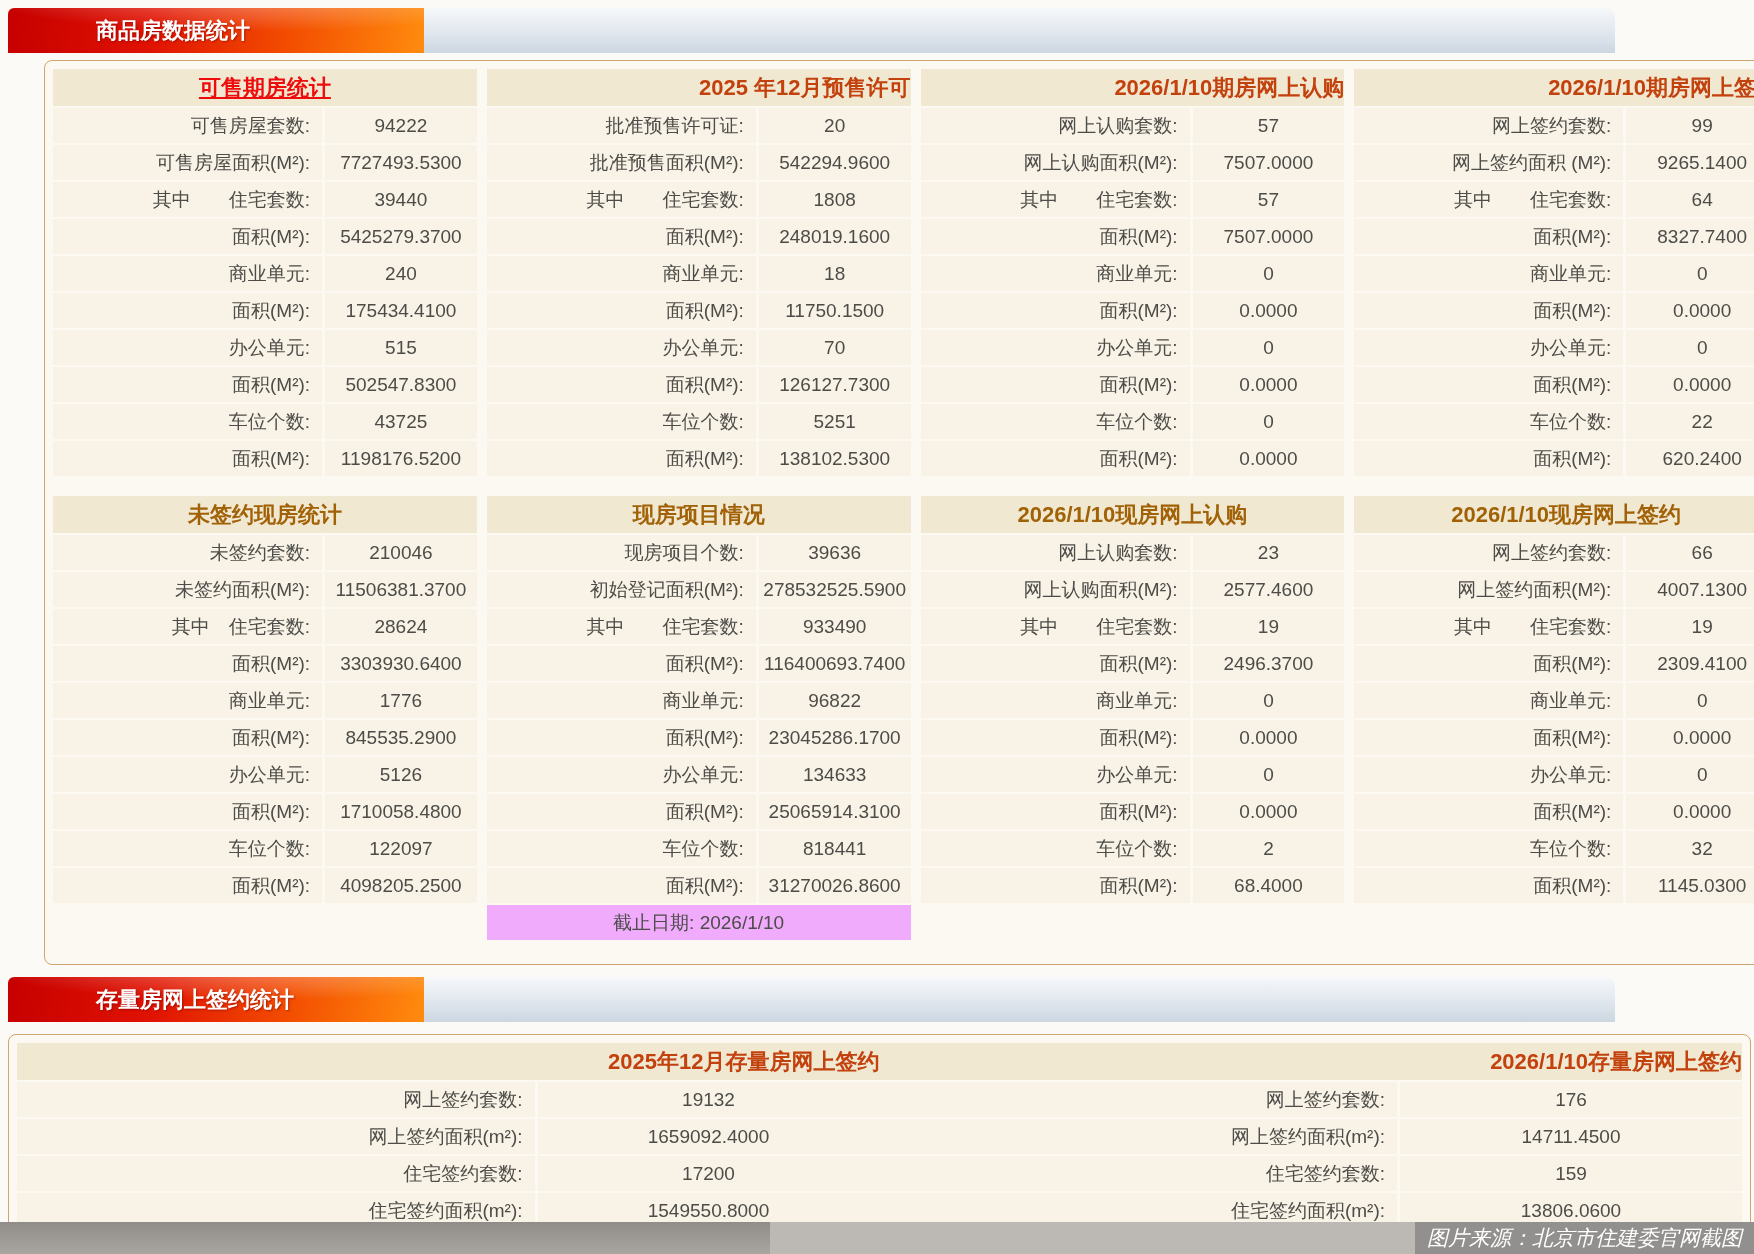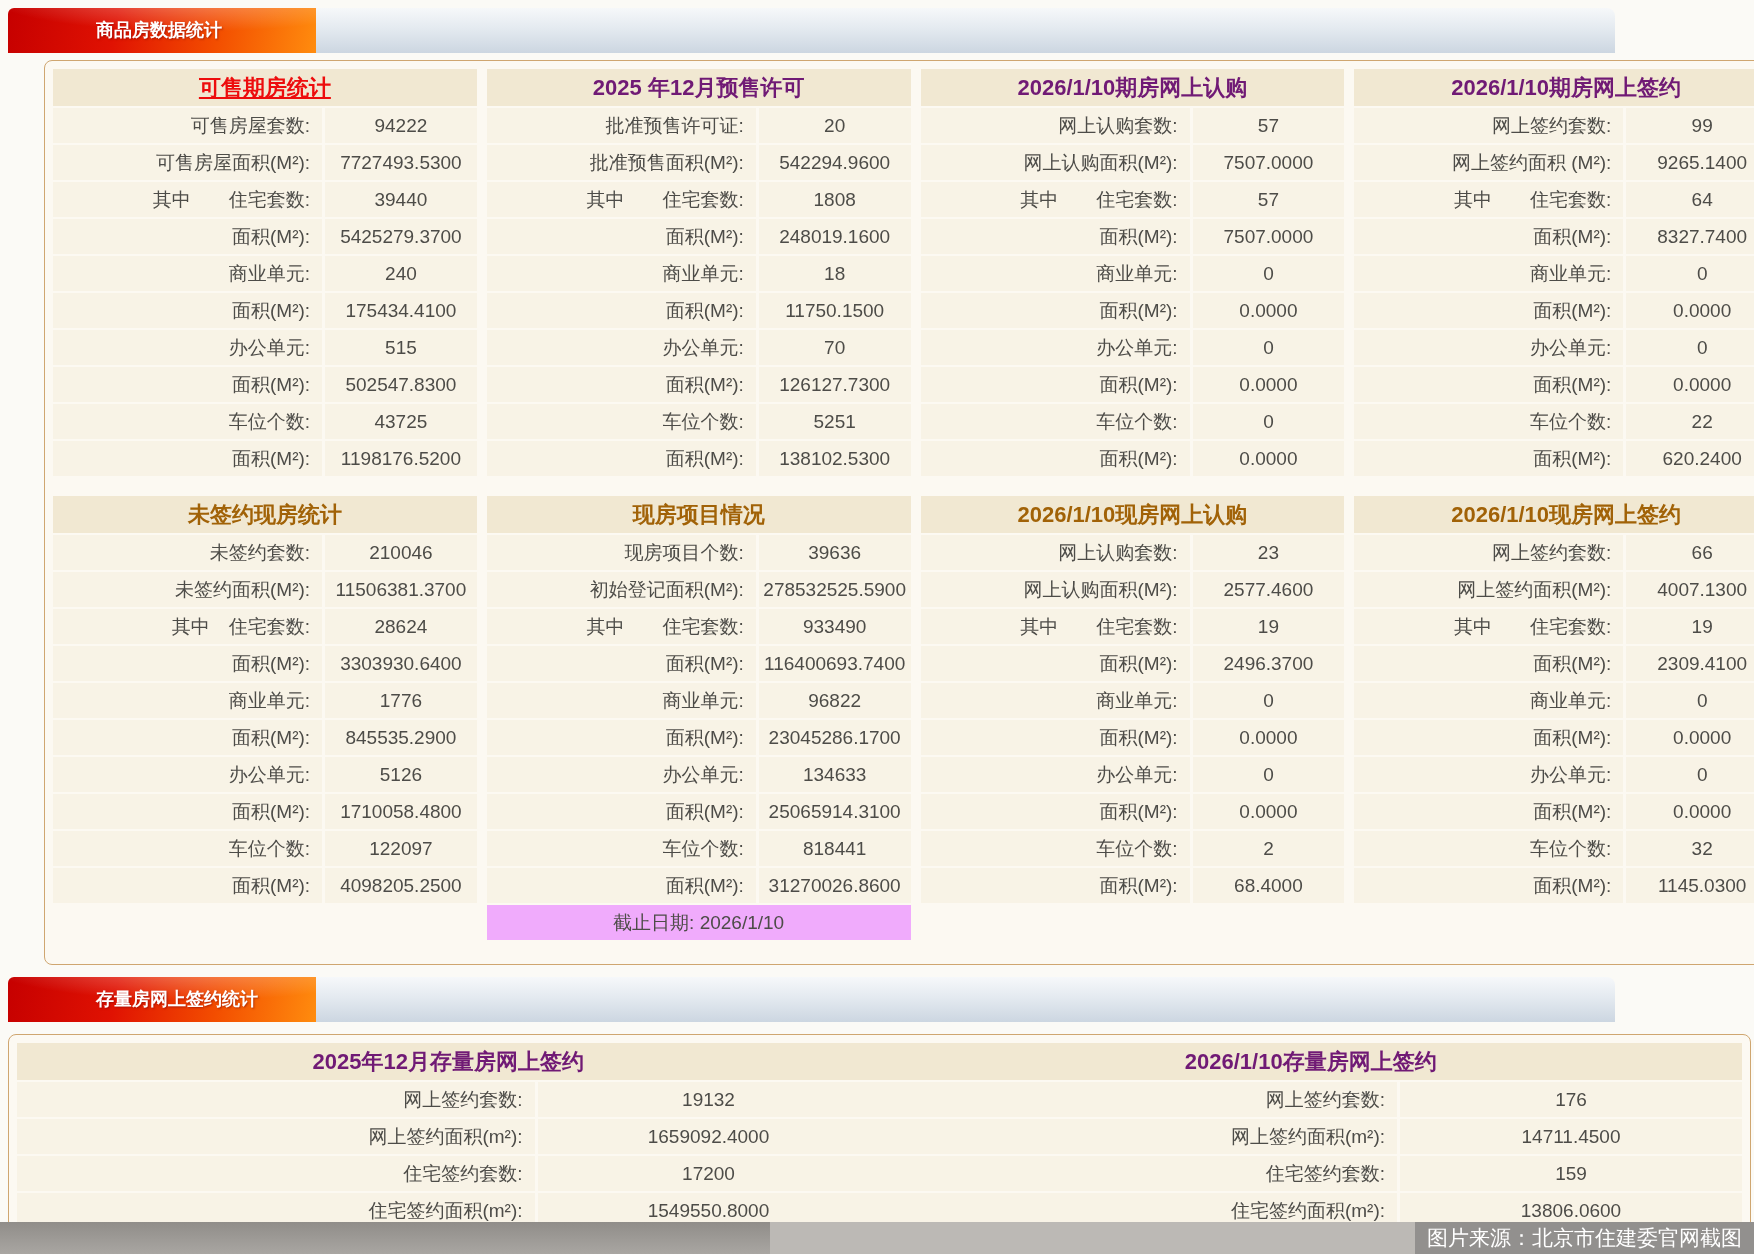--- a/index.html
+++ b/index.html
@@ -4,22 +4,22 @@
 <style>
   html,body{margin:0;padding:0;background:#ffffff;}
   .page{
     position:relative;width:1754px;height:1254px;overflow:hidden;
     background:#fbfaf6;font-family:"Liberation Sans",sans-serif;
   }
   
   .banner{position:absolute;left:8px;width:1607px;height:45px;display:flex;}
   #banner1{top:8px;} #banner2{top:977px;}
   .banner-red{
-    width:308px;position:relative;overflow:hidden;box-sizing:border-box;
-    color:#fff;font-weight:bold;font-size:18px;line-height:45px;padding-left:88px;
+    width:416px;position:relative;overflow:hidden;box-sizing:border-box;
+    color:#fff;font-weight:bold;font-size:22px;line-height:45px;padding-left:88px;
     background:linear-gradient(100deg,#c60000 0%,#e01202 35%,#f34e00 68%,#ff8c0e 100%);
     border-radius:6px 0 0 0;
     text-shadow:1px 1px 2px rgba(120,0,0,.55);
     white-space:nowrap;
   }
   .banner-red::after{
     content:'';position:absolute;left:-15%;top:-130%;width:150%;height:190%;
     background:radial-gradient(ellipse,rgba(255,255,255,.42),rgba(255,255,255,0) 65%);
   }
   .banner-silver{
@@ -33,37 +33,37 @@
   }
   #panel1{top:60px;height:887px;}
   #panel2{top:1034px;height:199px;}
   .grid4{display:grid;grid-template-columns:repeat(4,1fr);gap:4px 10px;align-items:start;margin-left:36px;}
   .grid2{display:grid;grid-template-columns:1fr 1fr;gap:0;align-items:start;}
   
   .stat-title{
     height:37px;line-height:37px;text-align:center;background:#f1e8d2;
     font-size:22px;font-weight:bold;margin-bottom:2px;white-space:nowrap;overflow:hidden;
   }
-  .stat-title.red{color:#701a75;}
+  .stat-title.red{color:#c2410c;text-align:right;}
   .stat-title.blue{color:#a16207;}
   .stat-title.red-underline{color:#ed0d0d;text-decoration:underline;}
   .stat-row{display:flex;column-gap:3px;height:35px;line-height:35px;margin-bottom:2px;
     font-size:19px;color:#4d4c48;}
   .cell{background:#f8f3e6;box-sizing:border-box;white-space:nowrap;overflow:hidden;}
   .cell.label{width:63.5%;text-align:right;padding-right:12px;}
   .cell.value{flex:1;text-align:center;}
   .wide-label .cell.label{width:60%;}
   .footer-row{height:35px;line-height:35px;margin-bottom:2px;background:#f0abfc;
     text-align:center;font-size:19px;color:#4d4c48;}
   
   .bottom-strip{position:absolute;left:0;top:1222px;width:1754px;height:32px;
     background:linear-gradient(180deg,#908d89,#a9a6a2);z-index:5;}
   .strip-thumb{position:absolute;left:770px;top:0;width:984px;height:32px;background:#bcb9b5;}
   .watermark{position:absolute;right:0;top:1222px;height:32px;line-height:32px;z-index:6;
-    background:rgba(96,96,96,.45);color:#fff;font-size:21px;padding:0 12px;white-space:nowrap;}
+    background:rgba(96,96,96,.45);color:#fff;font-size:21px;padding:0 12px;white-space:nowrap;font-style:italic;}
 </style>
 </head>
 <body>
 
 <div class="page">
 
   <div class="banner" id="banner1">
     <div class="banner-red">商品房数据统计</div>
     <div class="banner-silver"></div>
   </div>

